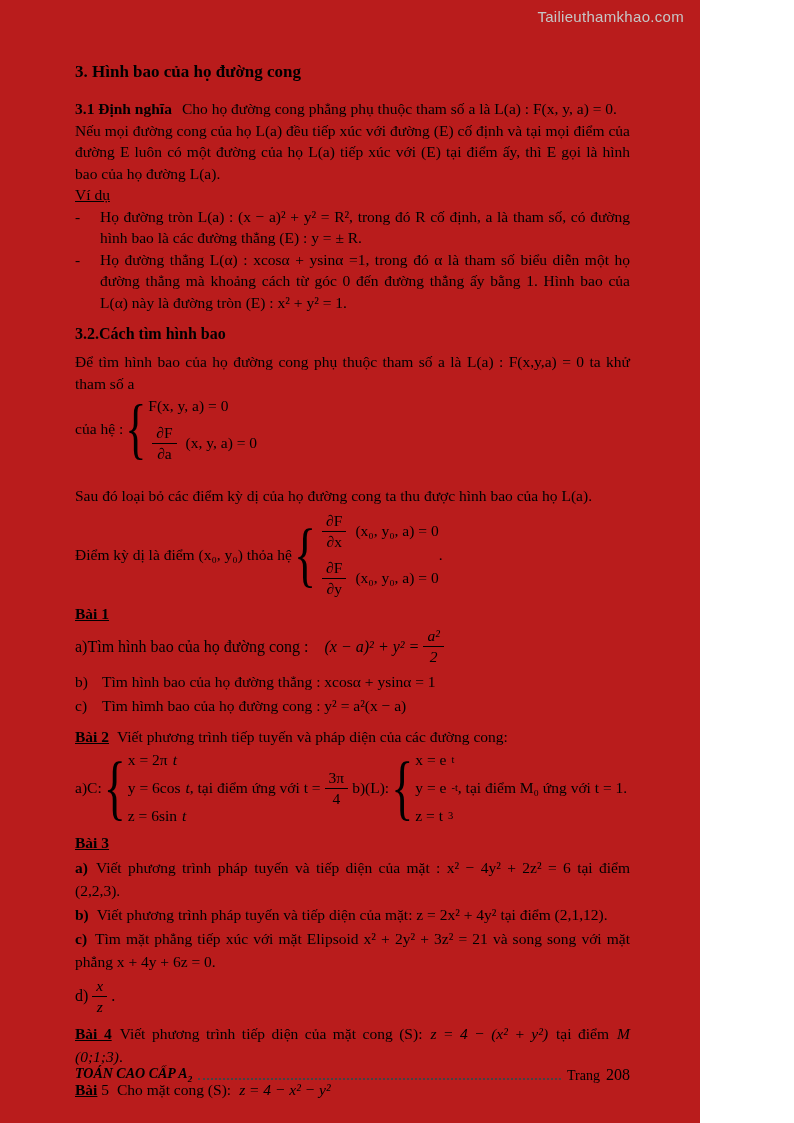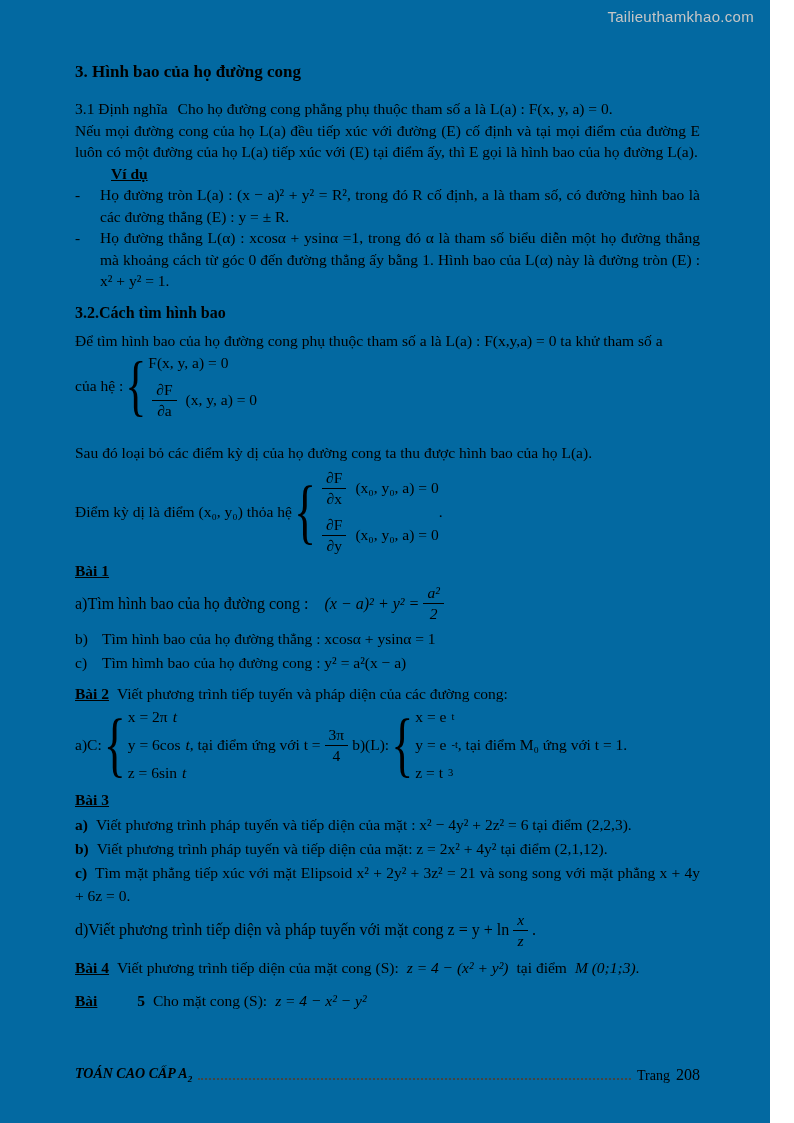--- a/index.html
+++ b/index.html
@@ -1,32 +1,32 @@
 <!DOCTYPE html>
 <html><head>
 <meta charset="utf-8">
 <style>
   html,body{margin:0;padding:0;background:#fff;}
   .page{
-    position:relative; width:770px; height:1123px; background:#0369a1;
+    position:relative; width:700px; height:1123px; background:#b91c1c;
     font-family:"Liberation Serif", serif; color:#000; overflow:hidden;
   }
   .watermark{
     position:absolute; top:8px; right:16px;
     font-family:"Liberation Sans", sans-serif;
     font-size:15px; color:#c6c6c6; letter-spacing:.3px;
   }
   .content{position:absolute; left:75px; right:70px; top:62px;}
   .para{font-size:15.5px; line-height:21.5px; text-align:justify; margin:0;}
   .h-section{font-size:17px; font-weight:bold; margin:0 0 16px 0;}
   .h-sub{font-size:16px; font-weight:bold; margin:12px 0 8px 0;}
-  .bold{font-weight:bold;margin-left:36px;}
+  .bold{font-weight:normal;}
   .ul{text-decoration:underline;}
   .it{font-style:italic;}
-  .label-def{font-weight:normal; margin-right:10px;}
+  .label-def{font-weight:bold; margin-right:10px;}
   .ex-item{display:flex; font-size:15.5px; line-height:21.5px; margin:0;}
   .ex-item .marker{width:25px; flex:none;}
   .ex-item .txt{flex:1; text-align:justify;}
   
   .frac{display:inline-flex; flex-direction:column; align-items:center;
         vertical-align:middle; margin:0 4px; line-height:1.15; font-size:15.5px;}
   .frac .num{display:block; padding:0 4px 1px 4px; border-bottom:1px solid #000;}
   .frac .den{display:block; padding:1px 4px 0 4px;}
   
   .sysrow{display:flex; align-items:center; font-size:15.5px; margin:2px 0;}
@@ -181,21 +181,20 @@
       </div>
       <span>, tại điểm M₀ ứng với t = 1.</span>
     </div>
 
     <div class="bai-head"><span class="bai-label">Bài 3</span></div>
     <div class="item-line"><span class="mkb">a)</span><span>Viết phương trình pháp tuyến và tiếp diện của mặt : x² − 4y² + 2z² = 6 tại điểm (2,2,3).</span></div>
     <div class="item-line"><span class="mkb">b)</span><span>Viết phương trình pháp tuyến và tiếp diện của mặt: z = 2x² + 4y² tại điểm (2,1,12).</span></div>
     <div class="item-line"><span class="mkb">c)</span><span>Tìm mặt phẳng tiếp xúc với mặt  Elipsoid x² + 2y² + 3z² = 21 và song song với mặt phẳng x + 4y + 6z = 0.</span></div>
     <div class="frac-line">
       <span class="mkb">d)</span>
-      <span>Viết phương trình tiếp diện và pháp tuyến với mặt cong z = y + ln</span>
       <span class="frac it">
           <span class="num">x</span>
           <span class="den">z</span>
         </span>
       <span>.</span>
     </div>
 
     <div class="item-line" style="margin-top:6px;"><span class="bai-label">Bài 4</span><span class="gap8"></span><span>Viết phương trình tiếp diện của mặt cong (S):</span><span class="gap8"></span><span class="it">z = 4 − (x² + y²)</span><span class="gap8"></span><span>tại điểm</span><span class="gap8"></span><span class="it">M (0;1;3)</span><span>.</span></div>
 
     <div class="item-line" style="margin-top:10px;"><span class="bai-label">Bài</span><span class="bold"> 5</span><span class="gap8"></span><span>Cho mặt cong (S):</span><span class="gap8"></span><span class="it">z = 4 − x² − y²</span></div>

